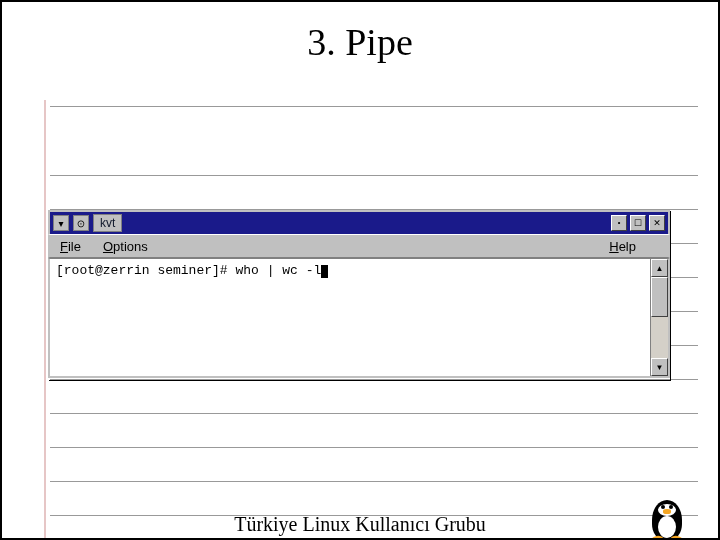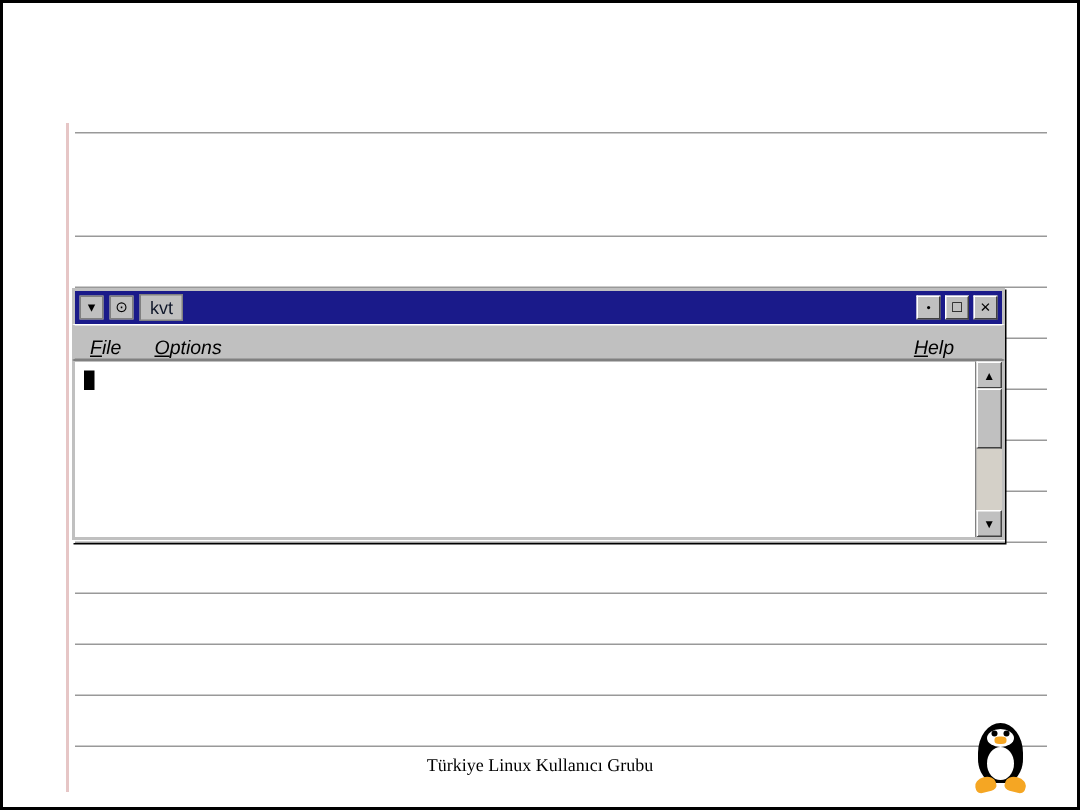--- a/index.html
+++ b/index.html
@@ -98,25 +98,24 @@
     font-size: 9px;
     display: flex; align-items: center; justify-content: center;
   }
   .menubar {
     height: 24px;
     background: #c0c0c0;
     border: 2px solid #c0c0c0;
     border-top: 1px solid #fff;
     border-bottom: 1px solid #808080;
     display: flex;
-    align-items: flex-end;
+    align-items: center;
     padding: 0 10px;
     font-family: Arial, sans-serif;
     font-size: 13px;
-    font-style: italic;
   }
   .menuitem { margin-right: 22px; }
   .menuitem u { text-decoration: underline; }
   .menuright { margin-left: auto; }
   .terminal-body {
     height: 120px;
     background: #fff;
     border: 2px solid #c0c0c0;
     border-top: 1px solid #808080;
     display: flex;
@@ -152,21 +151,21 @@
     display: flex; align-items: center; justify-content: center;
   }
   .sbtrack { flex: 1; background: #d4d0c8; }
   .sbthumb { height: 40px; background: #c0c0c0; border: 1px solid #fff; border-right-color:#404040; border-bottom-color:#404040;}
 
   .footer {
     position: absolute;
     bottom: 20px;
     width: 100%;
     text-align: center;
-    font-size: 12px;
+    font-size: 20px;
   }
   .tux {
     position: absolute;
     right: 28px;
     bottom: 8px;
     width: 46px;
     height: 54px;
   }
   .tux .body { position:absolute; left:8px; top:6px; width:30px; height:40px; background:#000; border-radius:50% 50% 40% 40%; }
   .tux .belly { position:absolute; left:14px; top:22px; width:18px; height:22px; background:#fff; border-radius:50%; }
@@ -184,20 +183,21 @@
     width: 2px;
     background: #b85c5c;
     opacity: 0.35;
   }
 </style>
 </head>
 <body>
 
 <div class="slide">
 
+  <h1 class="title">3. Pipe</h1>
 
   <div class="margin-line"></div>
 
   <div class="line" style="top:86px"></div>
   <div class="line" style="top:155px"></div>
   <div class="line" style="top:189px"></div>
   <div class="line" style="top:223px"></div>
   <div class="line" style="top:257px"></div>
   <div class="line" style="top:291px"></div>
   <div class="line" style="top:325px"></div>
@@ -218,21 +218,21 @@
         <div class="winbtn">☐</div>
         <div class="winbtn">✕</div>
       </div>
     </div>
     <div class="menubar">
       <span class="menuitem"><u>F</u><span></span>ile</span>
       <span class="menuitem"><u>O</u>ptions</span>
       <span class="menuitem menuright"><u>H</u>elp</span>
     </div>
     <div class="terminal-body">
-      <div class="term-text"><span class="cursor"></span></div>
+      <div class="term-text"><span>[root@zerrin seminer]# who | wc -l</span><span class="cursor"></span></div>
       <div class="scrollbar">
         <div class="sbbtn">▲</div>
         <div class="sbtrack">
           <div class="sbthumb"></div>
         </div>
         <div class="sbbtn">▼</div>
       </div>
     </div>
   </div>
 

